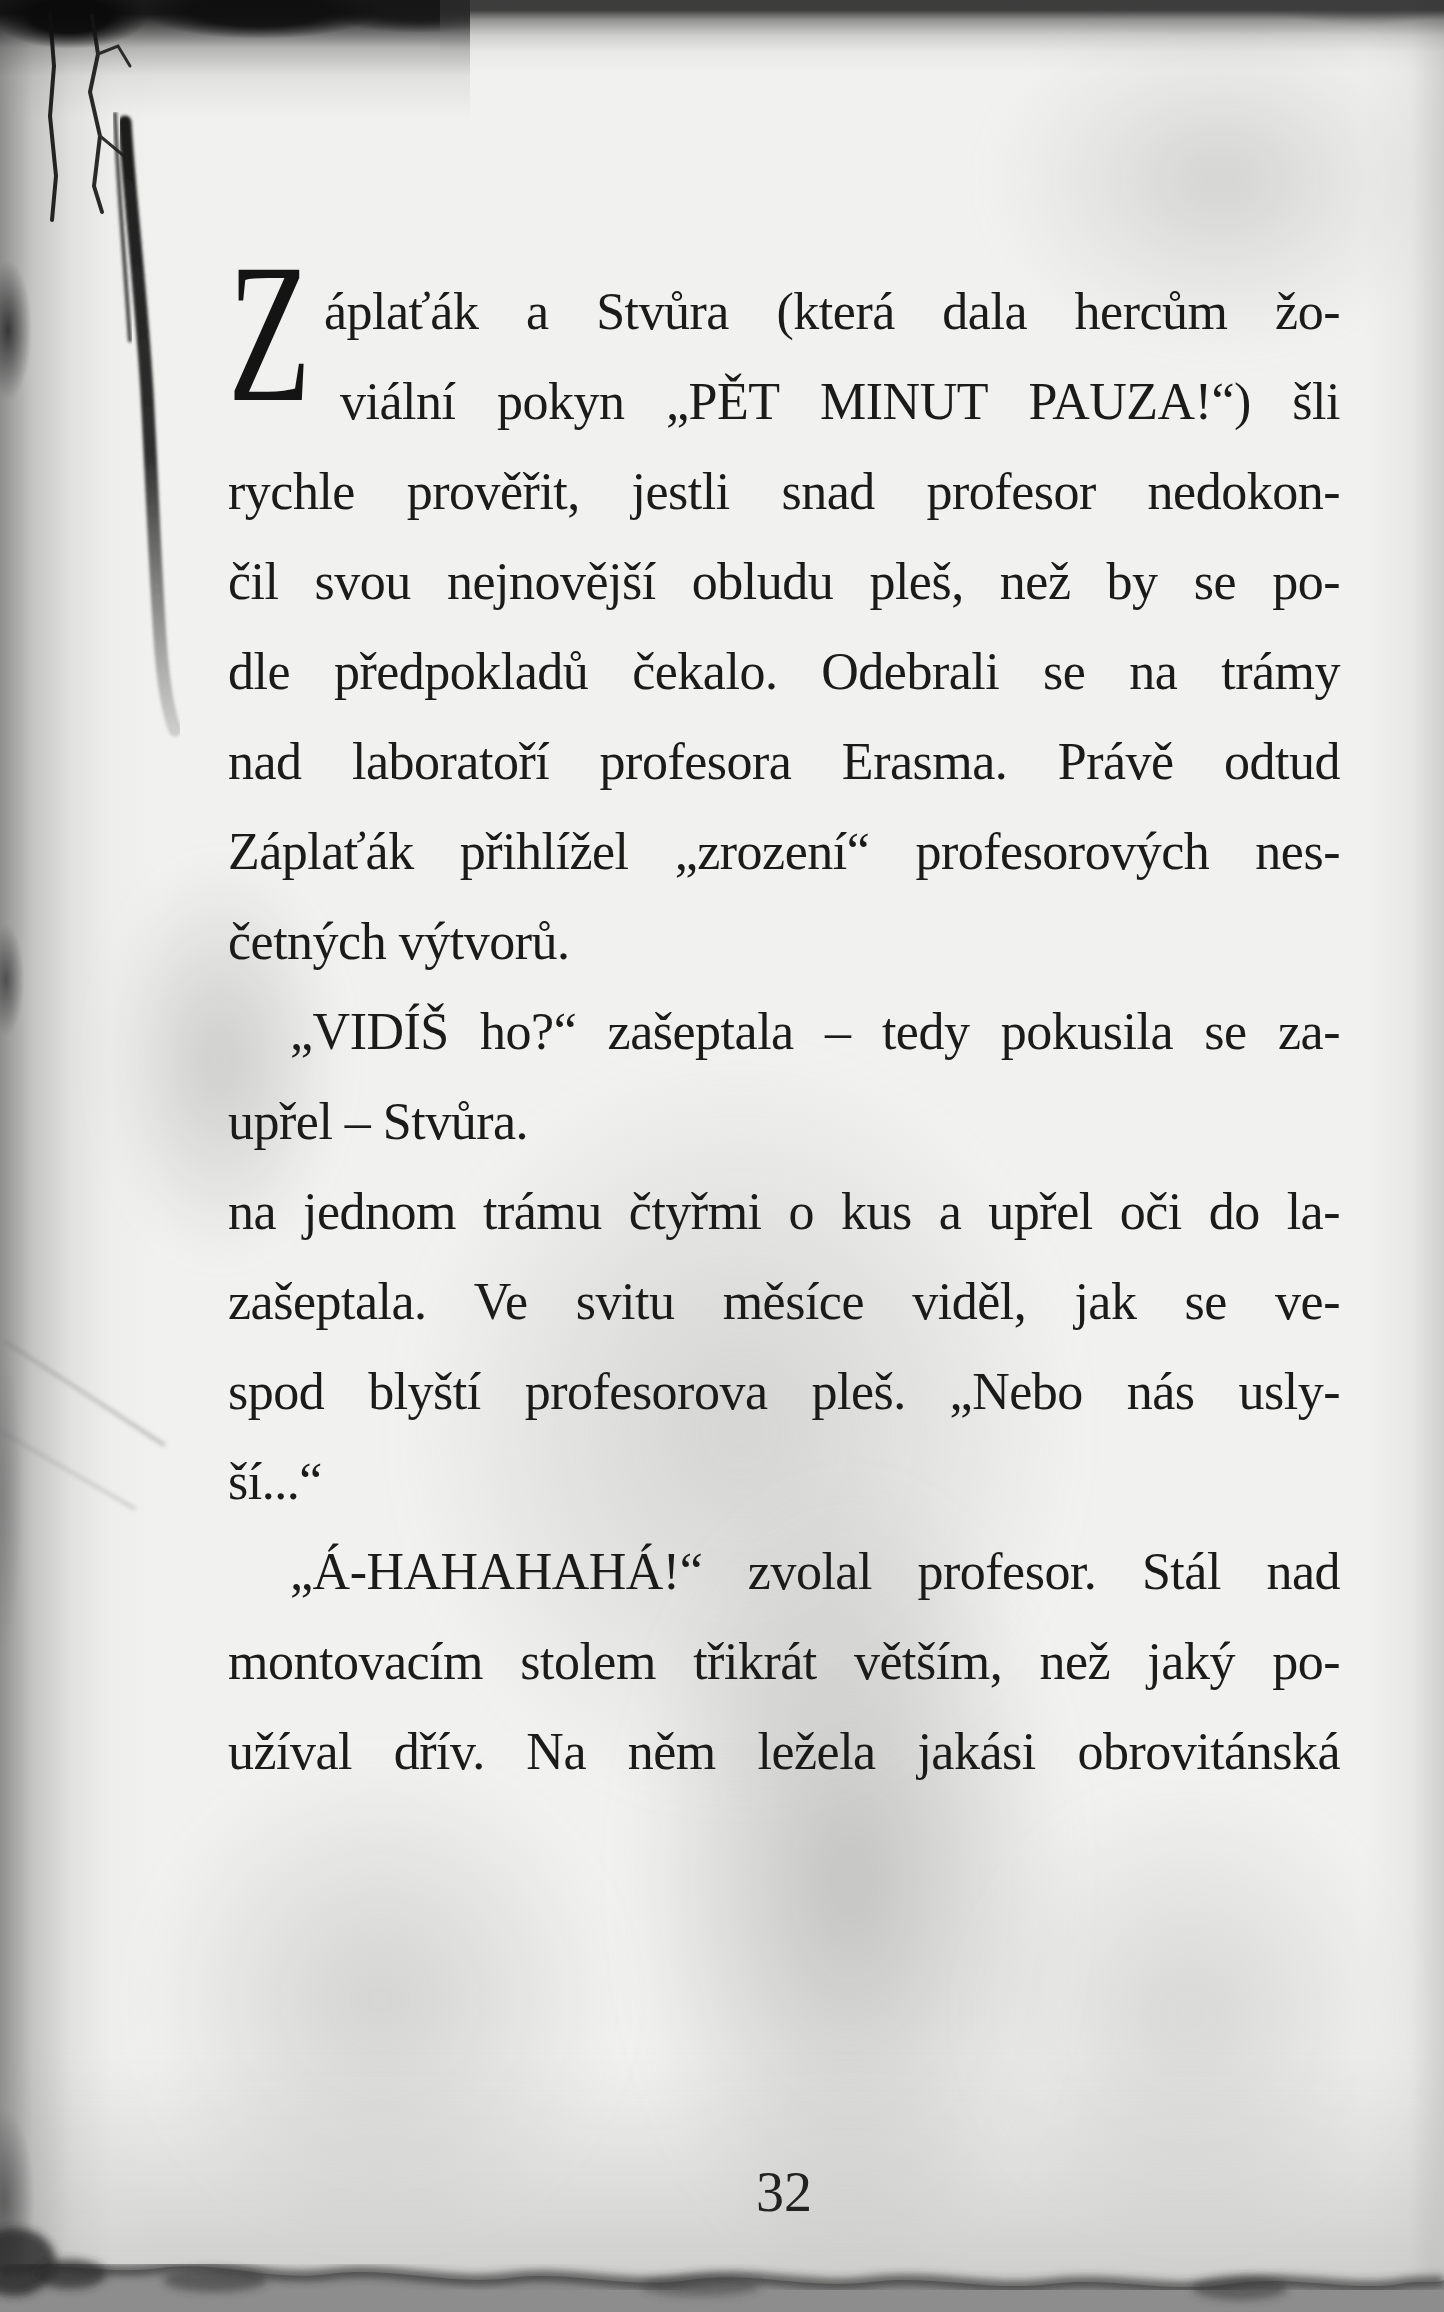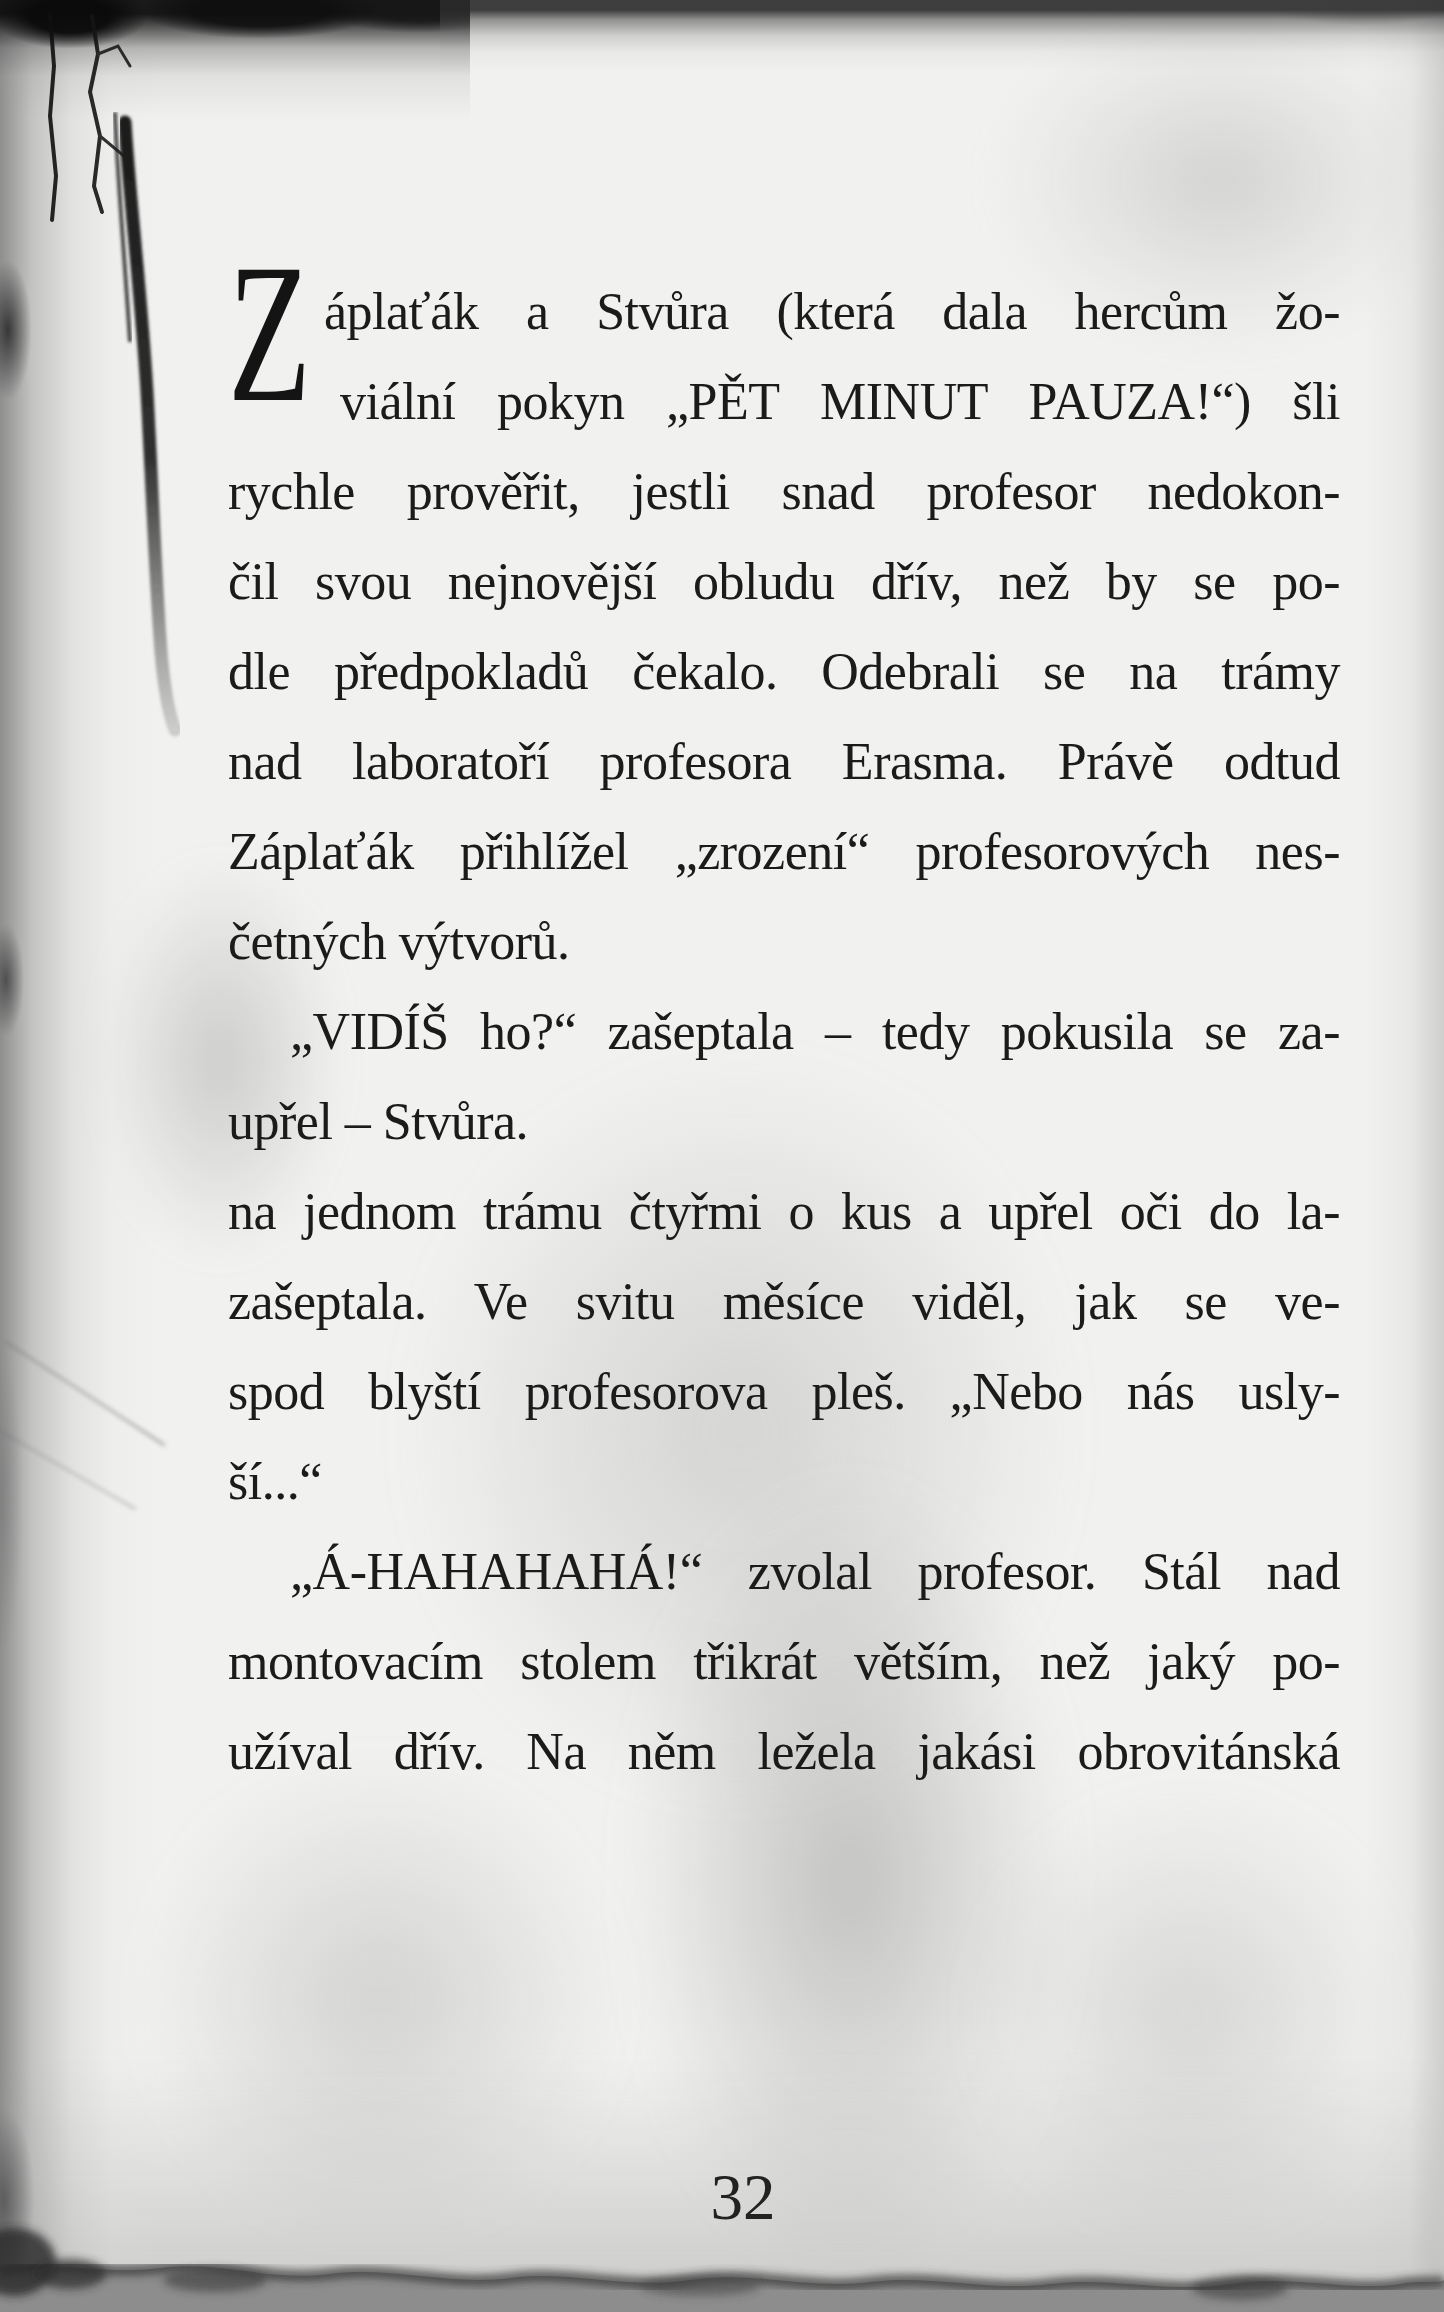--- a/index.html
+++ b/index.html
@@ -69,22 +69,22 @@
   .line.para-end{text-align-last:left;-moz-text-align-last:left;}
   .line.indent{padding-left:62px;}
   .line.dc1{padding-left:96px;}
   .line.dc2{padding-left:112px;}
   .dropcap{
     position:absolute;left:0;top:-34px;
     font-size:200px;line-height:1;letter-spacing:0;color:#141414;
     transform:scaleX(0.68);transform-origin:left top;
   }
   .page-number{
-    position:absolute;left:688px;top:2160px;width:110px;
-    text-align:center;font-size:65px;color:#222;
+    position:absolute;left:729px;top:2160px;width:110px;
+    text-align:center;font-size:56px;color:#222;
   }
 </style>
 </head>
 <body>
 
 <div class="page">
 
   <div class="smudge sm-topright"></div>
   <div class="smudge sm-mid"></div>
   <div class="smudge sm-centerlow"></div>
@@ -144,21 +144,21 @@
       <ellipse cx="700" cy="164" rx="60" ry="10" fill="rgba(60,60,60,0.5)"></ellipse>
       <ellipse cx="1240" cy="166" rx="48" ry="12" fill="rgba(55,55,55,0.55)"></ellipse>
     </g>
   </svg>
 
   <div class="textblock">
     <div class="dropcap">Z</div>
     <div class="line dc1">áplaťák a Stvůra (která dala hercům žo-</div>
     <div class="line dc2">viální pokyn „PĚT MINUT PAUZA!“) šli</div>
     <div class="line">rychle prověřit, jestli snad profesor nedokon-</div>
-    <div class="line">čil svou nejnovější obludu dřív, než by se po-</div>
+    <div class="line">čil svou nejnovější obludu pleš, než by se po-</div>
     <div class="line">dle předpokladů čekalo. Odebrali se na trámy</div>
     <div class="line">nad laboratoří profesora Erasma. Právě odtud</div>
     <div class="line">Záplaťák přihlížel „zrození“ profesorových nes-</div>
     <div class="line para-end">četných výtvorů.</div>
     <div class="line indent">„VIDÍŠ ho?“ zašeptala – tedy pokusila se za-</div>
     <div class="line para-end">upřel – Stvůra.</div>
     <div class="line">na jednom trámu čtyřmi o kus a upřel oči do la-</div>
     <div class="line">zašeptala. Ve svitu měsíce viděl, jak se ve-</div>
     <div class="line">spod blyští profesorova pleš. „Nebo nás usly-</div>
     <div class="line para-end">ší...“</div>

